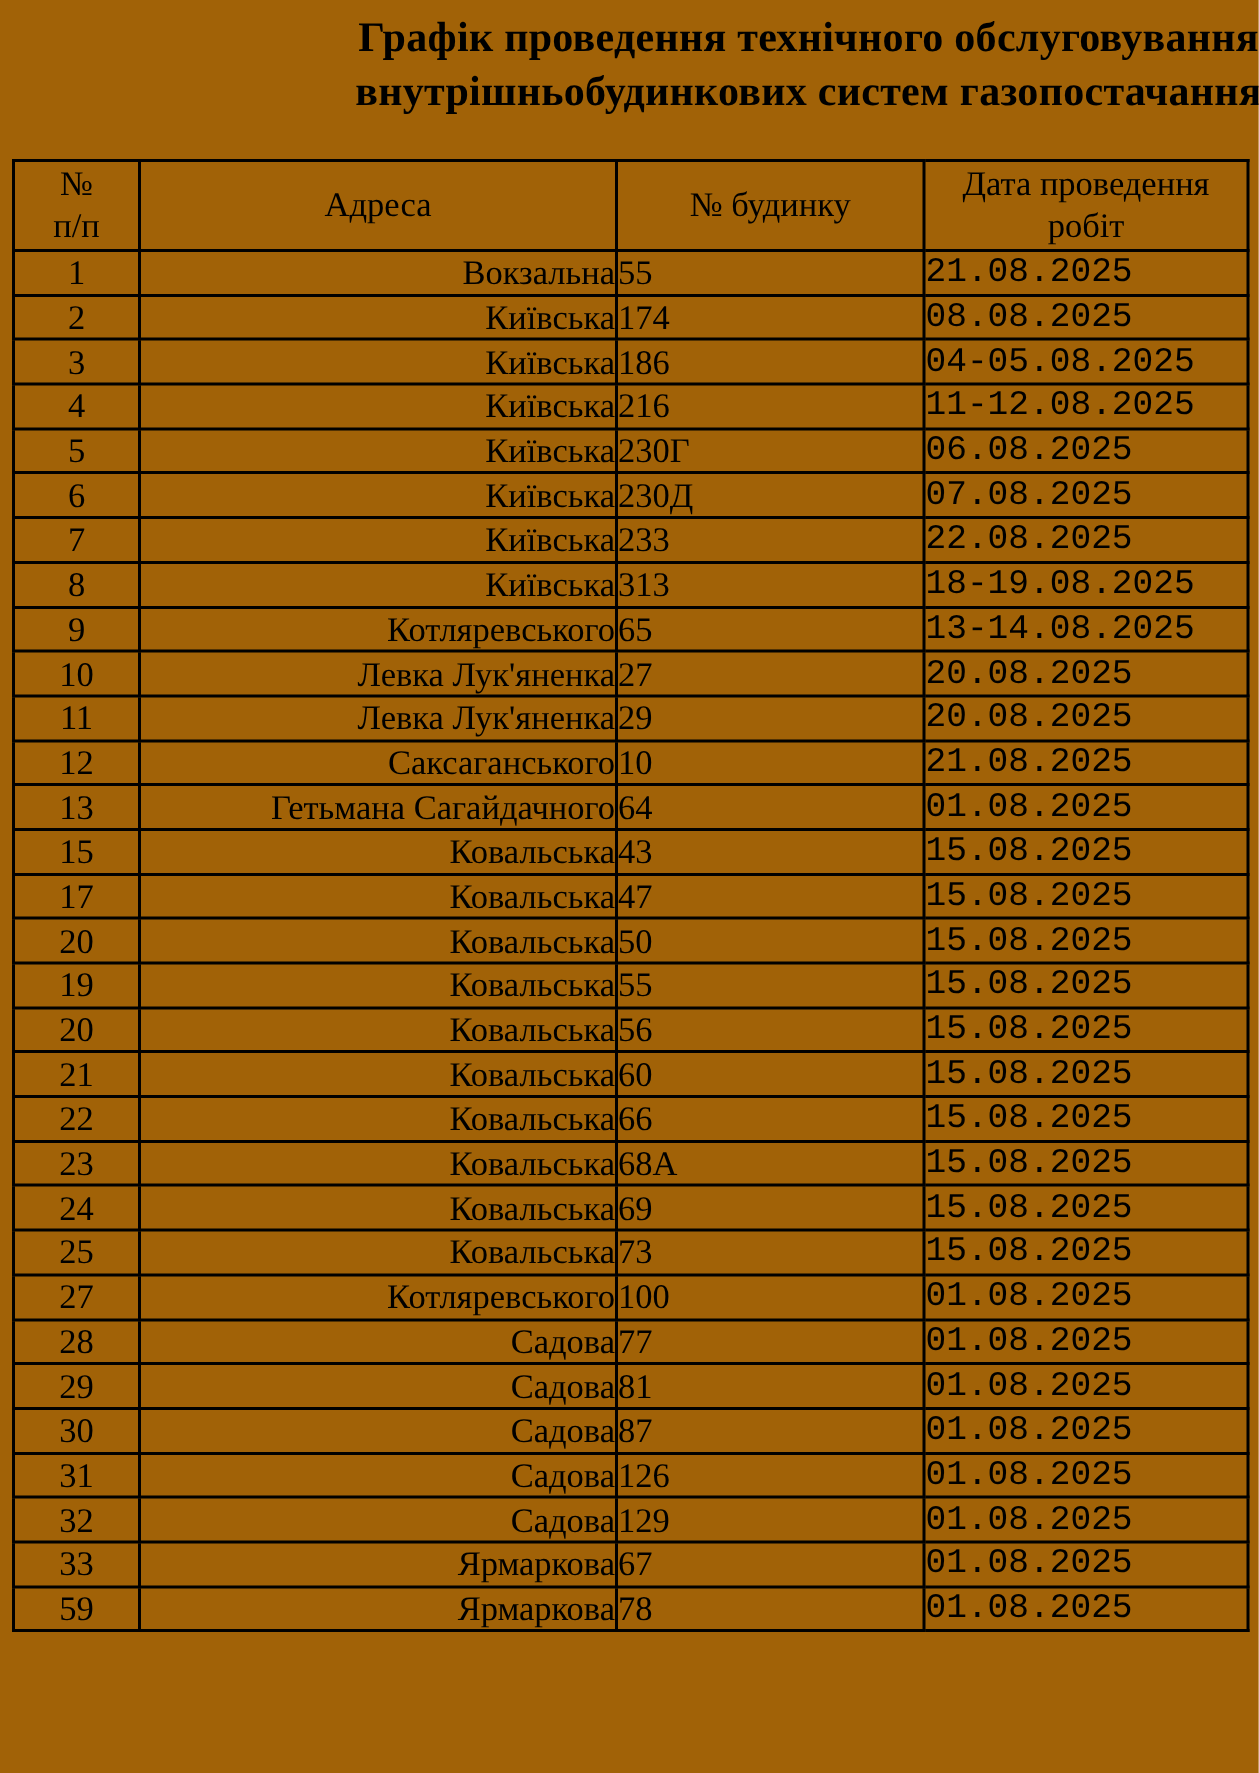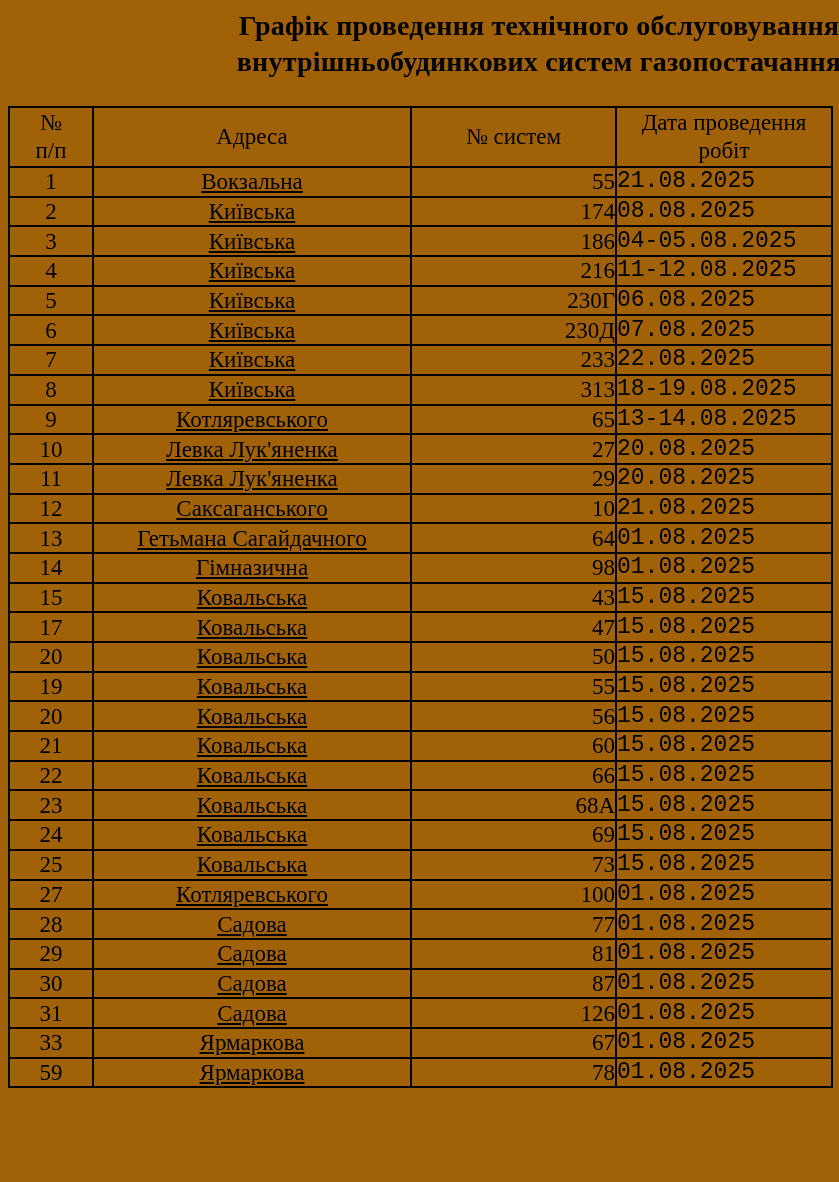--- a/index.html
+++ b/index.html
@@ -43,22 +43,22 @@
     text-align: center;
     height: 58px;
     line-height: 28px;
     white-space: pre-line;
   }
   table.schedule td {
     height: 27.7px;
     line-height: 27px;
   }
   td.c-num { text-align: center; }
-  td.c-address { text-align: center; padding-left: 11px; text-decoration: underline; }
-  td.c-building { text-align: right; padding-left: 10px; margin-top: 47px; }
+  td.c-address { text-align: right; padding-left: 11px; }
+  td.c-building { text-align: left; padding-left: 10px; margin-top: 47px; }
   td.c-date { text-align: left; padding-left: 10px; font-family: Liberation Mono, monospace; }
 </style>
 </head>
 <body>
 
 <div class="page">
 
   <h1 class="doc-title">
     <span class="title-line">Графік проведення технічного обслуговування</span>
     <span class="title-line">внутрішньобудинкових систем газопостачання</span>
@@ -69,21 +69,21 @@
       <col style="width:84px">
       <col style="width:318px">
       <col style="width:205px">
       <col style="width:216px">
     </colgroup>
     <thead>
       <tr>
         <th>№
 п/п</th>
         <th>Адреса</th>
-        <th>№ систем</th>
+        <th>№ будинку</th>
         <th>Дата проведення
 робіт</th>
       </tr>
     </thead>
     <tbody>
         <tr>
       <td class="c-num">1</td>
       <td class="c-address">Вокзальна</td>
       <td class="c-building">55</td>
       <td class="c-date">21.08.2025</td>
@@ -154,26 +154,20 @@
       <td class="c-building">10</td>
       <td class="c-date">21.08.2025</td>
     </tr>
         <tr>
       <td class="c-num">13</td>
       <td class="c-address">Гетьмана Сагайдачного</td>
       <td class="c-building">64</td>
       <td class="c-date">01.08.2025</td>
     </tr>
         <tr>
-      <td class="c-num">14</td>
-      <td class="c-address">Гімназична</td>
-      <td class="c-building">98</td>
-      <td class="c-date">01.08.2025</td>
-    </tr>
-        <tr>
       <td class="c-num">15</td>
       <td class="c-address">Ковальська</td>
       <td class="c-building">43</td>
       <td class="c-date">15.08.2025</td>
     </tr>
         <tr>
       <td class="c-num">17</td>
       <td class="c-address">Ковальська</td>
       <td class="c-building">47</td>
       <td class="c-date">15.08.2025</td>
@@ -250,20 +244,26 @@
       <td class="c-building">87</td>
       <td class="c-date">01.08.2025</td>
     </tr>
         <tr>
       <td class="c-num">31</td>
       <td class="c-address">Садова</td>
       <td class="c-building">126</td>
       <td class="c-date">01.08.2025</td>
     </tr>
         <tr>
+      <td class="c-num">32</td>
+      <td class="c-address">Садова</td>
+      <td class="c-building">129</td>
+      <td class="c-date">01.08.2025</td>
+    </tr>
+        <tr>
       <td class="c-num">33</td>
       <td class="c-address">Ярмаркова</td>
       <td class="c-building">67</td>
       <td class="c-date">01.08.2025</td>
     </tr>
         <tr>
       <td class="c-num">59</td>
       <td class="c-address">Ярмаркова</td>
       <td class="c-building">78</td>
       <td class="c-date">01.08.2025</td>

